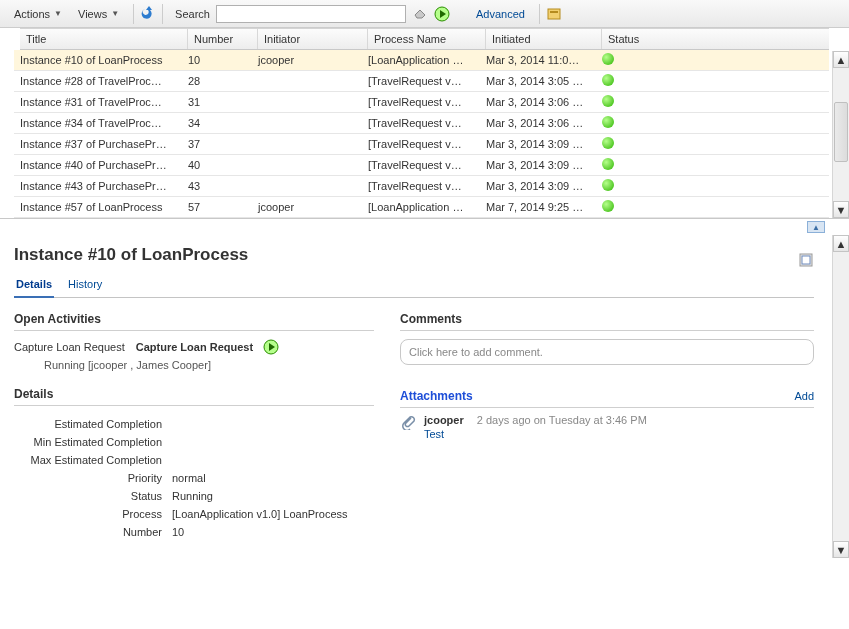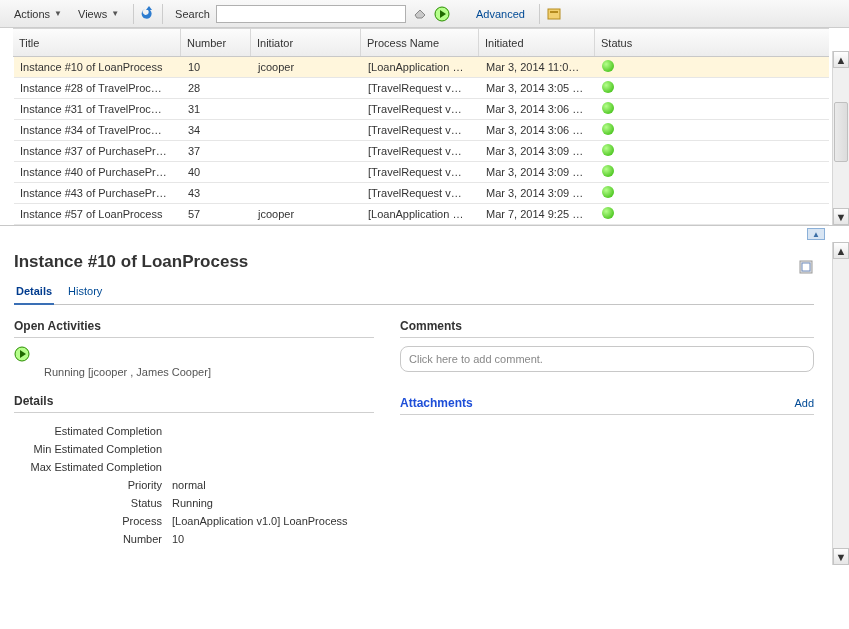--- a/index.html
+++ b/index.html
@@ -7,21 +7,21 @@
     .toolbar { display: flex; align-items: center; height: 28px; background: linear-gradient(#f9f9f9,#e9e9e9); border-bottom: 1px solid #ccc; padding: 0 6px; }
     .toolbar-btn { display: inline-flex; align-items: center; gap: 4px; padding: 2px 8px; color: #333; cursor: pointer; font-size: 11px; }
     .toolbar-btn .caret { font-size: 8px; color: #555; }
     .sep { width: 1px; height: 20px; background: #ccc; margin: 0 6px; }
     .toolbar-icon { width: 16px; height: 16px; display: inline-flex; align-items: center; justify-content: center; cursor: pointer; }
     .search-wrap { display: flex; align-items: center; gap: 6px; margin-left: 6px; }
     .search-label { color: #333; }
     .search-input { width: 190px; height: 18px; border: 1px solid #b0b0b0; font-size: 11px; padding: 1px 3px; }
     .adv-link { color: #004a95; margin-left: 20px; cursor: pointer; }
     .table-wrap { position: relative; border-bottom: 1px solid #c8c8c8; }
-    .table-header { display: flex; background: linear-gradient(#fcfcfc,#ededed); border-top: 1px solid #d4d4d4; border-bottom: 1px solid #c8c8c8; height: 29px; margin-left: 13px; margin-right: 20px; }
+    .table-header { display: flex; background: linear-gradient(#fcfcfc,#ededed); border-top: 1px solid #d4d4d4; border-bottom: 1px solid #c8c8c8; height: 22px; margin-left: 20px; margin-right: 20px; }
     .th { display: flex; align-items: center; padding: 0 6px; font-size: 11px; color: #333; border-right: 1px solid #d8d8d8; }
     .col-title { width: 168px; }
     .col-number { width: 70px; }
     .col-initiator { width: 110px; }
     .col-process { width: 118px; }
     .col-initiated { width: 116px; }
     .col-status { flex: 1; border-right: none; }
     .tbody { margin-left: 14px; margin-right: 20px; }
     .trow { display:flex; height: 21px; align-items:center; border-bottom: 1px solid #e6e6e6;}
     .trow.selected { background: #fff6dc; }
@@ -212,20 +212,24 @@
     </div>
     <div class="tabs">
       <div class="tab active">Details</div>
       <div class="tab">History</div>
     </div>
 
     <div class="two-col">
       <div class="left-col">
         <h2 class="section">Open Activities</h2>
         <div class="open-act-row">
+          <span class="open-act-line1">
+            <span>Capture Loan Request</span>
+            <span class="bold">Capture Loan Request</span>
+          </span>
           <span>
             <svg width="16" height="16" viewBox="0 0 16 16">
                 <circle cx="8" cy="8" r="7" fill="#b6ff8c" stroke="#2a8e00"></circle>
                 <polygon points="6,4 12,8 6,12" fill="#1f6a00"></polygon>
               </svg>
           </span>
         </div>
         <div class="running-line">
           <span>Running</span>
           <span> </span>
@@ -268,20 +272,32 @@
       </div>
 
       <div class="right-col">
         <h2 class="section">Comments</h2>
         <div class="comment-box">Click here to add comment.</div>
 
         <div class="att-head">
           <h2>Attachments</h2>
           <span class="att-add">Add</span>
         </div>
+        <div class="att-row">
+          <span class="att-clip">
+            <svg width="16" height="16" viewBox="0 0 16 16">
+                <path d="M11 4l-5 5a2 2 0 0 0 3 3l5-5a3 3 0 0 0-4-4L4 9a4 4 0 0 0 6 6" fill="none" stroke="#7a8fa8" stroke-width="1.5"></path>
+              </svg>
+          </span>
+          <div>
+            <span class="att-user">jcooper</span>
+            <span class="att-time">2 days ago on Tuesday at 3:46 PM</span>
+            <a class="att-name">Test</a>
+          </div>
+        </div>
       </div>
     </div>
   </div>
   <div class="lower-scroll">
     <div class="sb-arrow top">▲</div>
     <div class="sb-arrow bottom">▼</div>
   </div>
 </div>
 
 </body></html>

